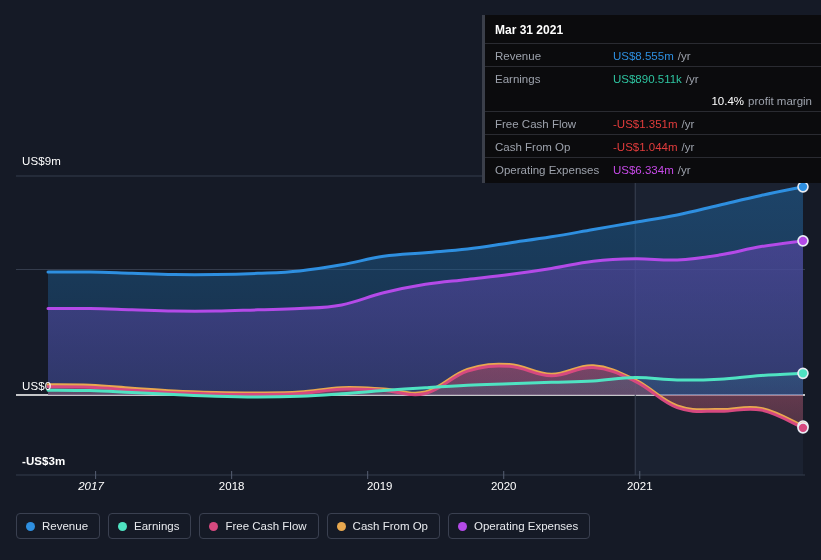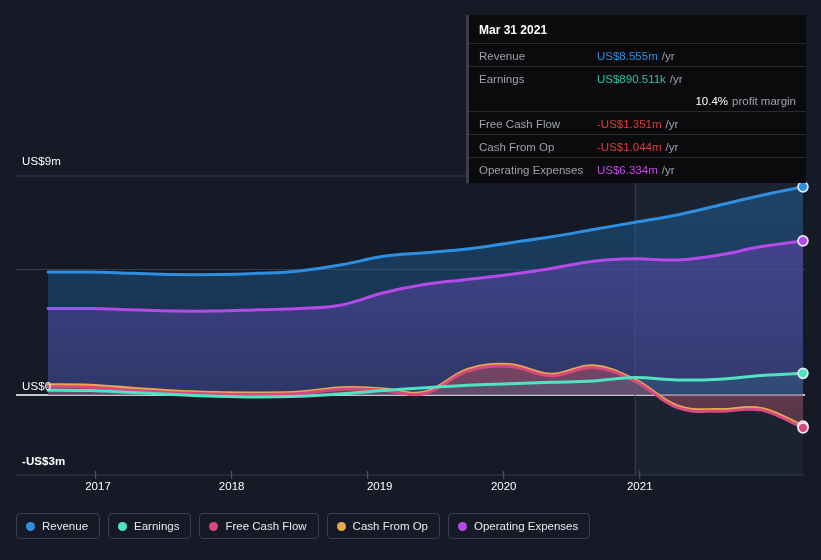--- a/index.html
+++ b/index.html
@@ -39,21 +39,21 @@
     top: 480px;
     color: #ffffff;
     font-size: 11.5px;
     transform: translateX(-50%);
     white-space: nowrap;
   }
 
   
   #tooltip {
     position: absolute;
-    left: 466px; top: 15px;
+    left: 482px; top: 15px;
     width: 340px;
     background: #0b0b0d;
     border-left: 3px solid #3b3f4a;
     padding: 7px 0 3px 0;
     z-index: 40;
   }
   #tooltip-date {
     color: #ffffff;
     font-size: 12px;
     font-weight: bold;
@@ -170,21 +170,21 @@
         <circle cx="803" cy="427.8743333333333" r="5" fill="#d6497f" stroke="#e9edf4" stroke-width="1.6"></circle>
         <circle cx="803" cy="373.330899" r="5" fill="#4fe3c2" stroke="#e9edf4" stroke-width="1.6"></circle>
       </svg>
   </div>
 
   <div class="y-label" id="y-label-top">US$9m</div>
   <div class="y-label" id="y-label-zero">US$0</div>
   <div class="y-label" id="y-label-bot">-US$3m</div>
 
   <div id="x-labels">
-      <div class="x-label" style="left: 98px;">2017</div>
+      <div class="x-label" style="left: 91px; font-style: italic;">2017</div>
       <div class="x-label" style="left: 231.649px;">2018</div>
       <div class="x-label" style="left: 367.685px; margin-left: 12px;">2019</div>
       <div class="x-label" style="left: 503.721px;">2020</div>
       <div class="x-label" style="left: 639.757px;">2021</div>
     </div>
 
   <div id="tooltip">
     <div id="tooltip-date">Mar 31 2021</div>
     <div id="tooltip-rows">
         <div class="tt-row">

